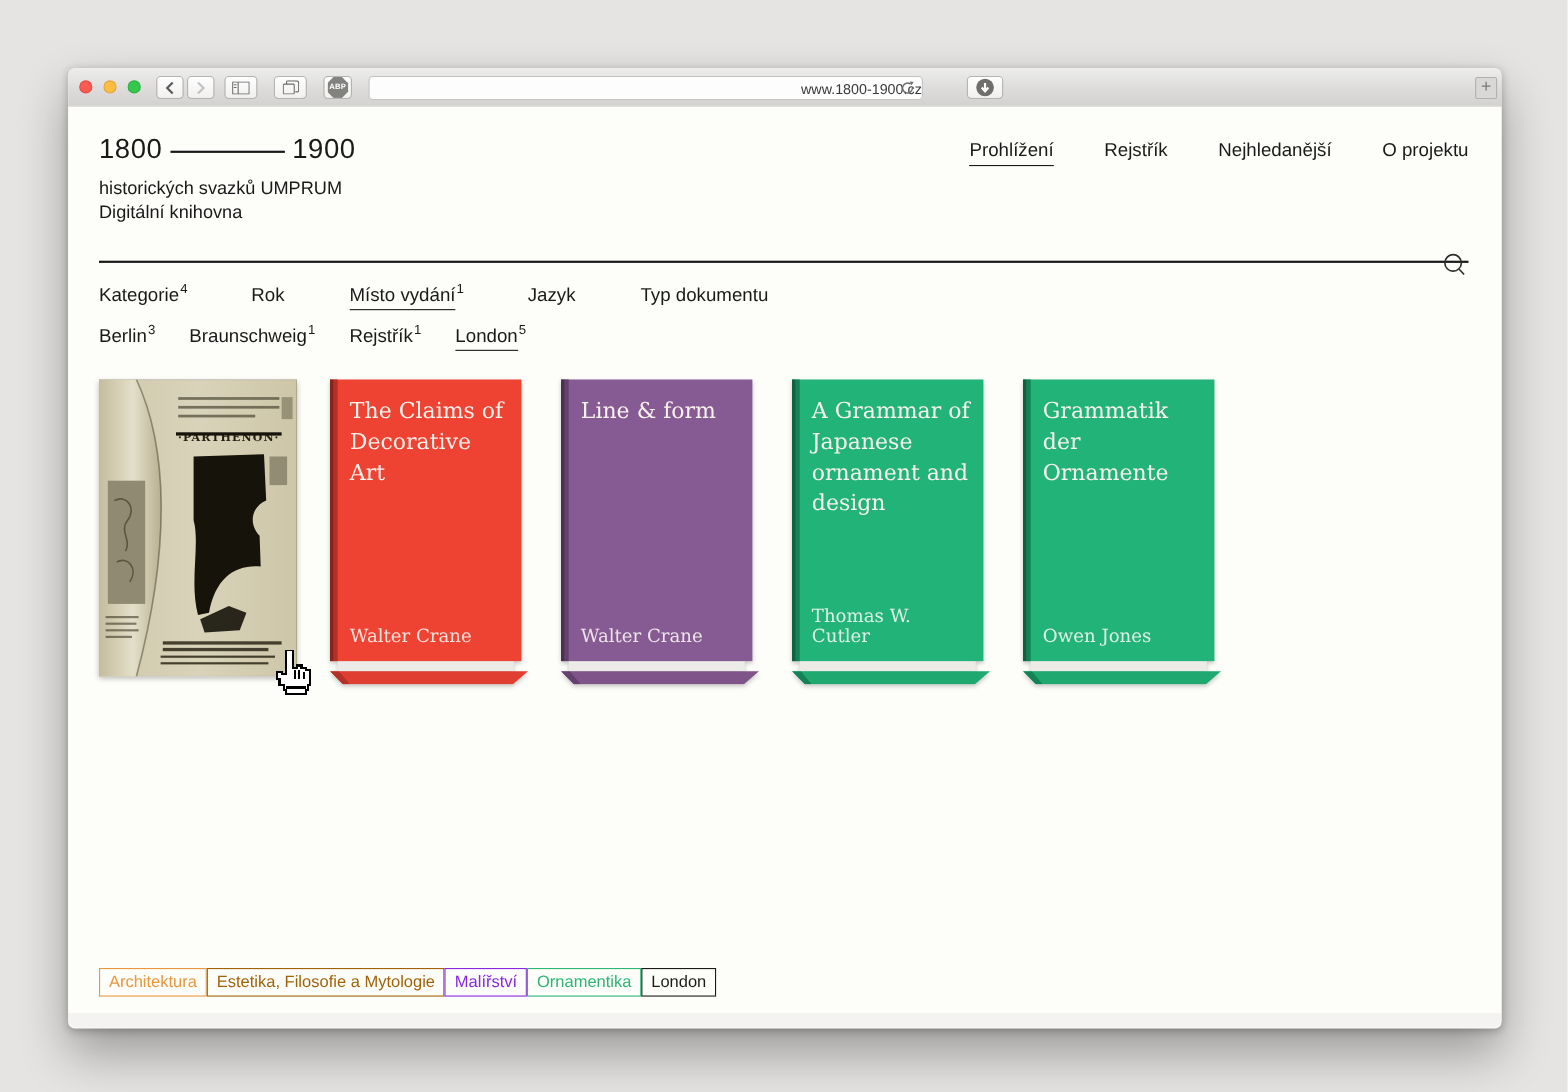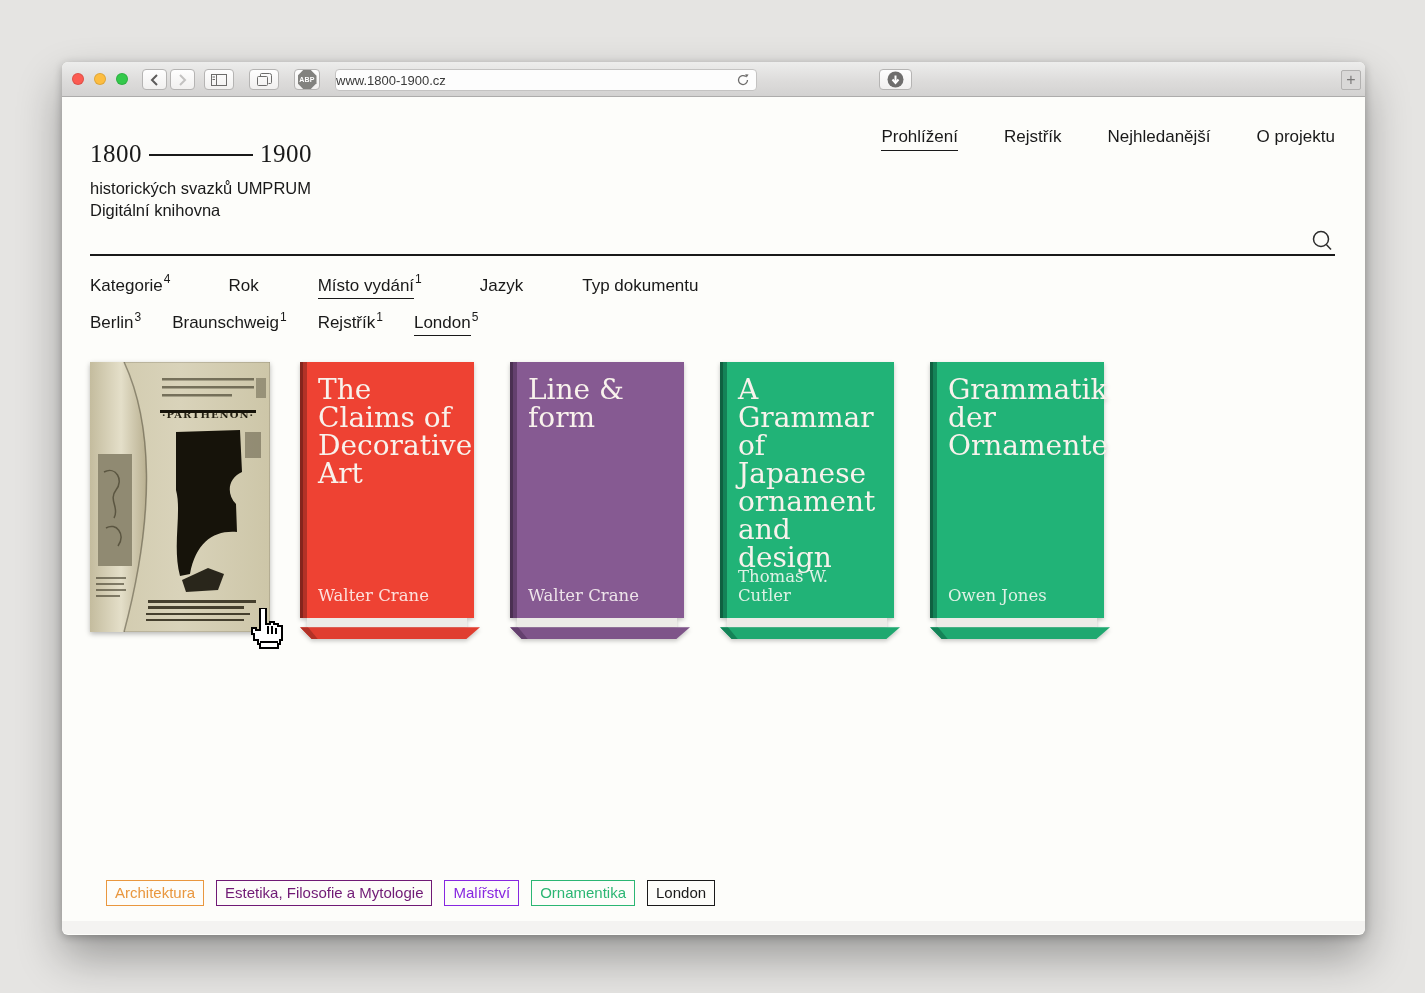--- a/index.html
+++ b/index.html
@@ -27,23 +27,23 @@
   .t-red { left:10px; background:#fc5b52; }
   .t-yellow { left:32px; background:#fdbd40; }
   .t-green { left:54px; background:#34c94b; }
   .tb-btn {
     position:absolute; top:7px; height:21px;
     border:1px solid #b5b4b3; border-radius:4px;
     background:linear-gradient(#fefefe,#f1f0ef);
     display:flex; align-items:center; justify-content:center;
   }
   .url-field {
-    position:absolute; left:273px; top:7px; width:422px; height:22px;
+    position:absolute; left:273px; top:7px; width:504px; height:22px;
     background:#fdfdfd; border:1px solid #c4c3c2; border-radius:4px;
-    display:flex; align-items:center; justify-content:flex-start;
+    display:flex; align-items:center; justify-content:flex-end;
     font-size:13px; color:#3a3a3a;
   }
   .url-reload { position:absolute; right:6px; top:3px; }
   .abp-badge {
     position:absolute; left:232px; top:7px; width:26px; height:21px;
     border:1px solid #b5b4b3; border-radius:4px;
     background:linear-gradient(#fefefe,#f1f0ef);
     display:flex; align-items:center; justify-content:center;
   }
   .abp-oct {
@@ -57,21 +57,21 @@
     border:1px solid #b2b1b0; border-radius:2px; background:#d9d8d7;
     color:#7a7978; font-size:16px; line-height:17px; text-align:center;
   }
   
   .content {
     position:relative; height:824px; background:#fdfdfa;
     padding:0 30px 0 28px; overflow:hidden;
   }
   .window-footer { height:13px; background:#f4f3f1; border-radius:0 0 6px 6px; }
 
-  .logo-row { padding-top:43px; display:flex; align-items:center; font-size:25px; letter-spacing:0.5px;font-family:Liberation Serif, serif; }
+  .logo-row { padding-top:25px; display:flex; align-items:center; font-size:25px; letter-spacing:0.5px; }
   .logo-line { width:104px; height:2px; background:#191919; margin:2px 7px 0 7px; }
   .subtitle { margin-top:9px; font-size:16.5px; line-height:22px; }
 
   .main-nav { position:absolute; top:30px; right:30px; display:flex; gap:46px; font-size:17px; }
   .nav-item { cursor:pointer; padding-bottom:3px; }
   .nav-item.active { border-bottom:1px solid #191919; }
   .search-btn { position:absolute; top:132px; right:30px; width:24px; height:24px; cursor:pointer; }
 
   .divider { margin-top:33px; height:2px; background:#191919; }
 
@@ -85,32 +85,32 @@
   .books-row { margin-top:29px; display:flex; gap:30px; align-items:flex-start; }
   .result-thumb { position:relative; width:180px; height:270px; box-shadow:0 2px 5px rgba(0,0,0,0.28); cursor:pointer; }
   .hand-cursor { position:absolute; right:-14px; bottom:-18px; width:38px; height:42px; z-index:6; }
 
   .book { position:relative; width:180px; cursor:pointer; filter:drop-shadow(0 2px 2px rgba(0,0,0,0.22)); }
   .book-cover { position:relative; width:174px; height:256px; }
   .book-spine { position:absolute; left:0; top:0; bottom:0; width:7px; }
   .book-spine::after { content:""; position:absolute; top:0; bottom:0; left:0; width:3px; background:rgba(0,0,0,0.25); }
   .book-title {
     position:absolute; top:14px; left:18px; right:12px;
-    font-family:"DejaVu Serif", serif; font-size:28px; line-height:28px; color:#f8f2ec;
+    font-family:"DejaVu Serif", serif; font-size:20px; line-height:28px; color:#f8f2ec;
   }
   .book-author {
     position:absolute; bottom:13px; left:18px; right:10px;
     font-family:"DejaVu Serif", serif; font-size:16.5px; color:rgba(255,252,248,0.85);
   }
   .book-pages { height:9px; margin-left:7px; width:160px; background:#ecebe7; }
   .book-band { position:relative; width:180px; height:12px; clip-path:polygon(0 0,180px 0,166px 12px,12px 12px); }
   .band-shade { position:absolute; inset:0; background:rgba(0,0,0,0.06); }
   .band-spine { position:absolute; left:0; top:0; width:20px; height:12px; clip-path:polygon(0 0,8px 0,18px 12px,11px 12px); }
 
-  .tags-row { position:absolute; left:44px; bottom:15px; display:flex; gap:12px; }
+  .tags-row { position:absolute; left:28px; bottom:15px; display:flex; }
   .tag {
     border:1.5px solid currentColor; padding:3px 8px 4px 8px;
     font-size:15px; background:#fdfdfa; cursor:pointer; white-space:nowrap;
   }
 </style>
 </head>
 <body>
 
 <div class="window">
 
@@ -321,21 +321,21 @@
         <div class="book-band" style="background-color: rgb(33, 179, 119);">
           <div class="band-shade"></div>
           <div class="band-spine" style="background-color: rgb(20, 130, 87);"></div>
         </div>
       </div>
 
     </div>
 
     <div class="tags-row">
       <span class="tag" style="color: rgb(233, 151, 62);">Architektura</span>
-      <span class="tag" style="color: #701a75;">Estetika, Filosofie a Mytologie</span>
+      <span class="tag" style="color: #a16207;">Estetika, Filosofie a Mytologie</span>
       <span class="tag" style="color: rgb(135, 39, 224);">Malířství</span>
       <span class="tag" style="color: rgb(43, 182, 115);">Ornamentika</span>
       <span class="tag" style="color: rgb(26, 26, 26);">London</span>
     </div>
 
   </div>
 
   <div class="window-footer"></div>
 </div>
 

